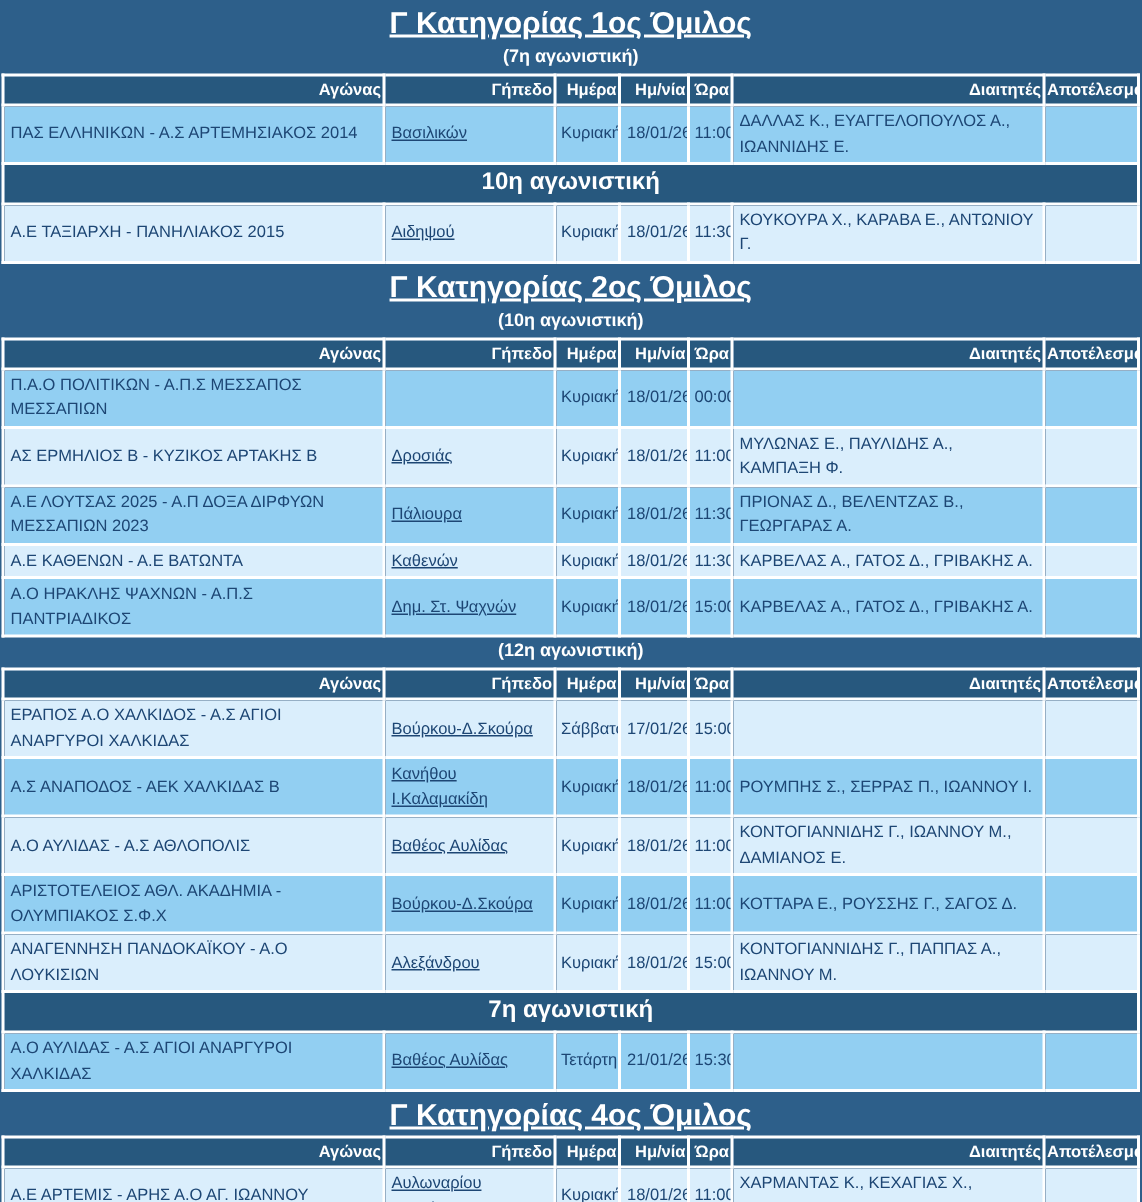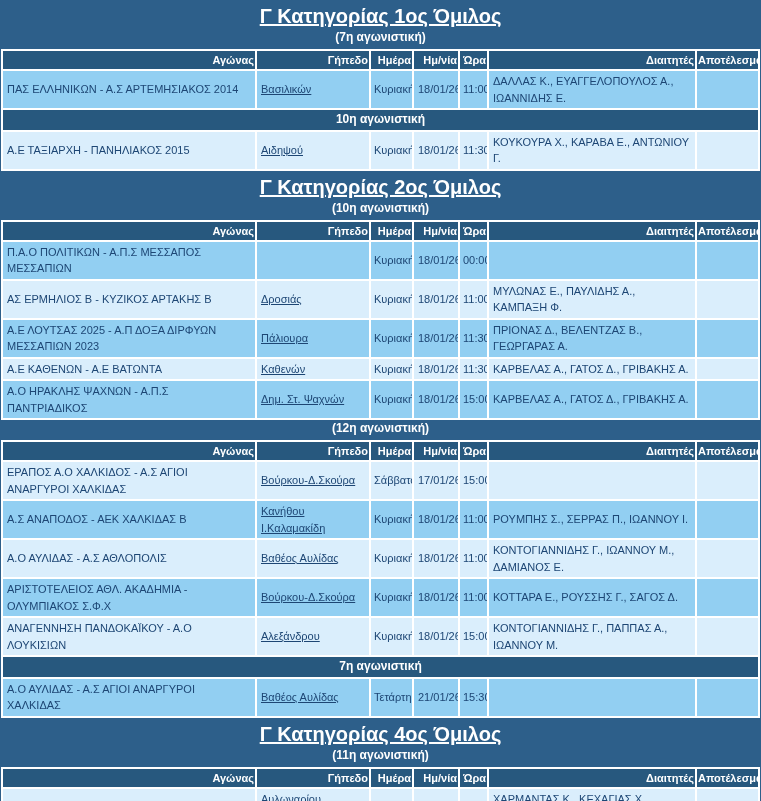--- a/index.html
+++ b/index.html
@@ -68,21 +68,21 @@
     vertical-align:middle;
     overflow:hidden;
     word-wrap:break-word;
   }
   tr.alt-a td{background:var(--row-a);}
   tr.alt-b td{background:var(--row-b);}
   .sep-row td{
     background:var(--head-bg);
     color:var(--white);
     text-align:center;
-    font-size:12px;
+    font-size:16px;
     font-weight:bold;
     padding:2px;
     line-height:1.3;
   }
   td.c-day,td.c-time{white-space:nowrap;padding:2px 1px 2px 3px;margin-left:40px;}
   td.c-date{white-space:nowrap;padding:2px 4px;text-align:left;}
   a.venue-link{
     color:var(--ink);
     text-decoration:underline;
     cursor:pointer;
@@ -308,21 +308,20 @@
     <td class="c-time">15:30</td>
     <td class="c-referees"></td>
     <td class="c-result"></td>
   </tr>
 </tbody>
     </table>
   </section>
 
   <section class="group">
     <h1 class="group-title"><span class="t">Γ Κατηγορίας 4ος Όμιλος</span></h1>
-    <div class="group-sub">(11η αγωνιστική)</div>
     <table class="sched">
       <colgroup>
           <col class="c-match">
           <col class="c-venue">
           <col class="c-day">
           <col class="c-date">
           <col class="c-time">
           <col class="c-referees">
           <col class="c-result">
         </colgroup>

